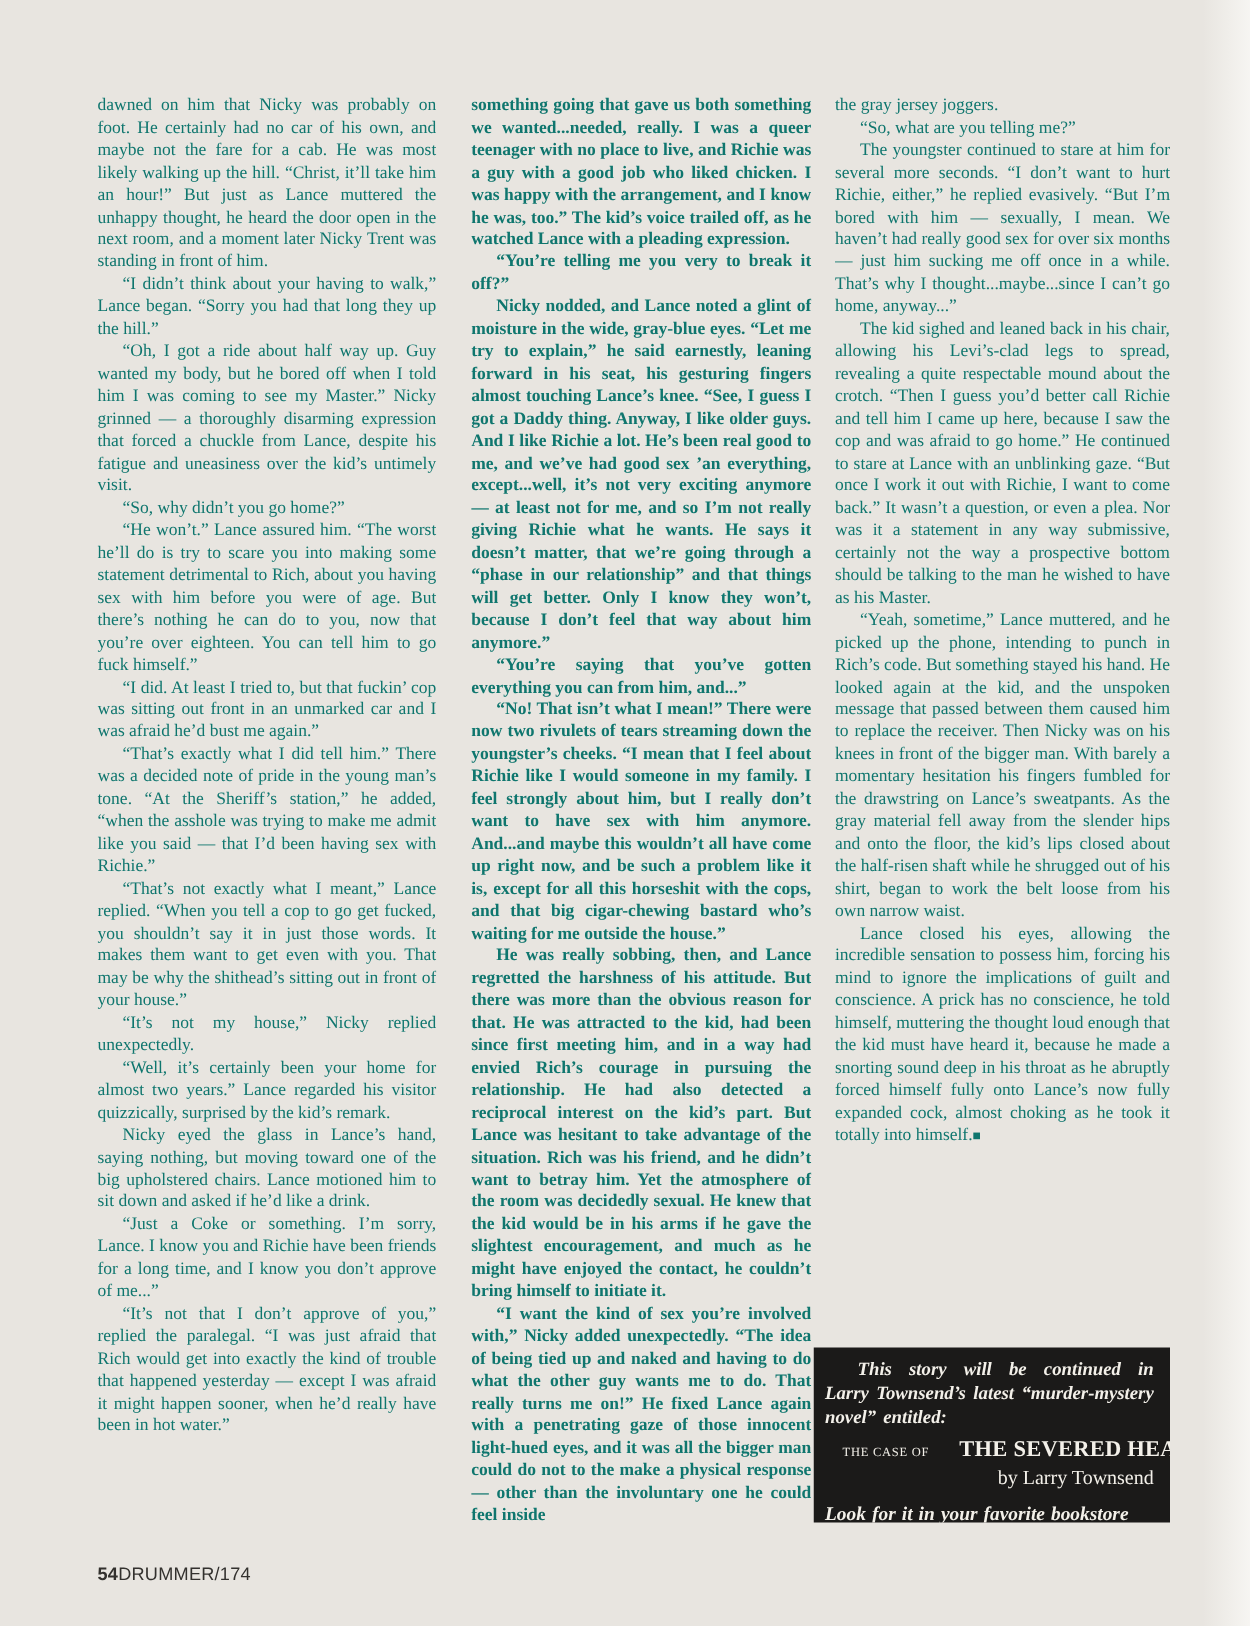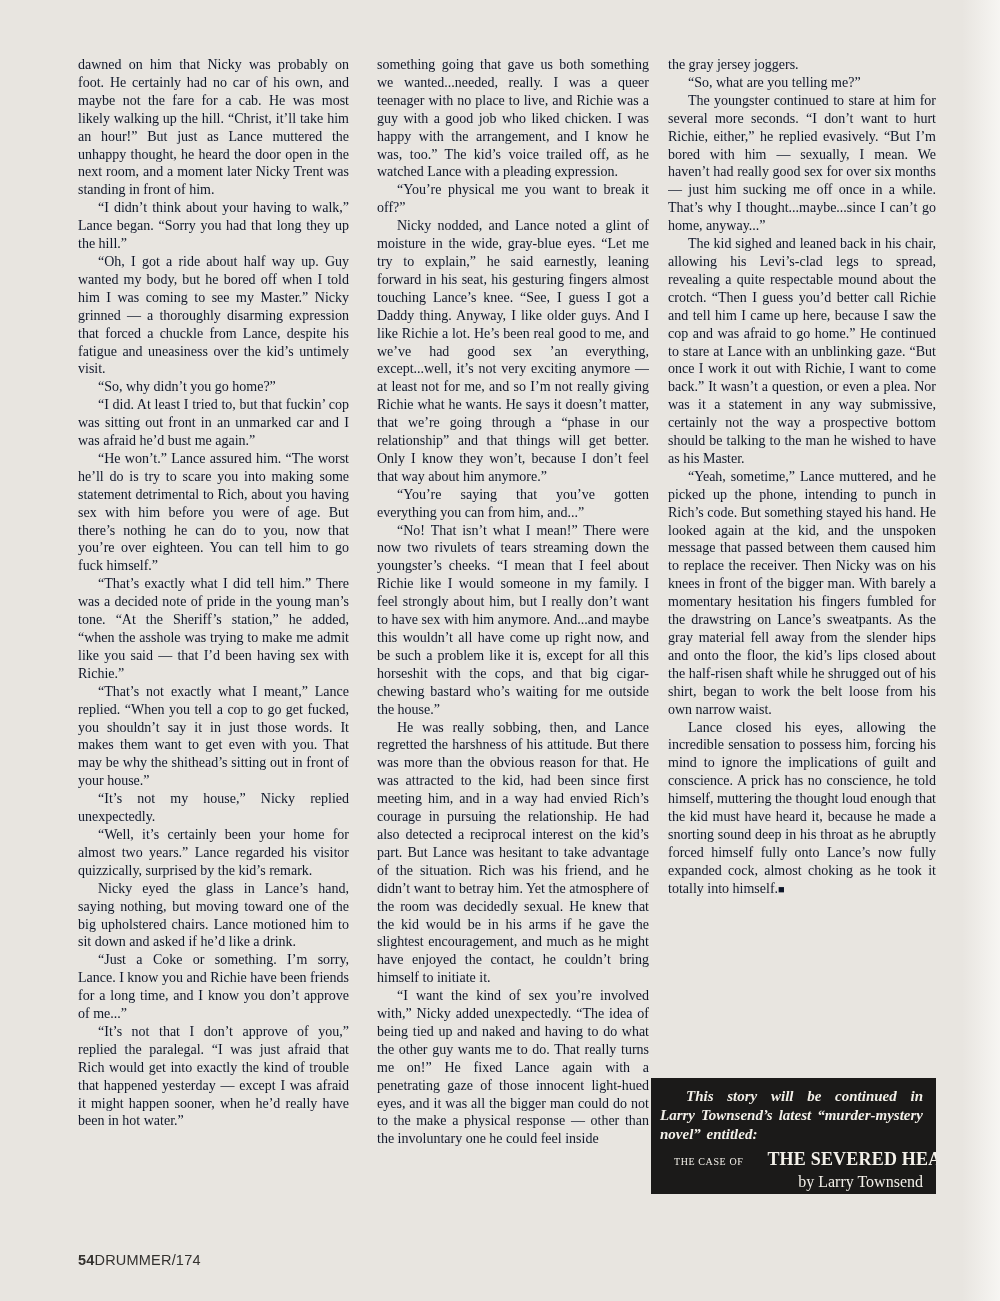--- a/index.html
+++ b/index.html
@@ -9,36 +9,36 @@
     background: #e8e5e0;
     overflow: hidden;
     font-family: "Liberation Serif", serif;
   }
   .page-edge-right {
     position: absolute; top: 0; right: 0; width: 38px; height: 100%;
     background: linear-gradient(to right, rgba(247,246,243,0), rgba(248,247,244,0.9));
     pointer-events: none;
   }
   .col {
-    position: absolute; top: 56px;
-    color: #0f172a;
+    position: absolute; top: 76px;
+    color: #0f766e;
     font-size: 14px; line-height: 17.9px;
     text-align: justify;
     overflow: hidden;
   }
   .col1 { left: 78px;  width: 271px; height: 1152px; }
-  .col2 { left: 377px; width: 272px; height: 1152px; }
+  .col2 { left: 377px; width: 272px; height: 1152px; font-weight: bold; }
   .col3 { left: 668px; width: 268px; height: 1008px; }
   .col p { margin: 0; text-indent: 20px; }
   .col p.cont { text-indent: 0; }
   .endmark { font-size: 11px; letter-spacing: 1px; }
 
   .notice-box {
     position: absolute; left: 651px; top: 1078px;
-    width: 285px; height: 116px;
+    width: 285px; height: 140px;
     background: #1b1a19;
     color: #f3f0e9;
     box-sizing: border-box;
     padding: 9px 13px 8px 9px;
     overflow: hidden;
   }
   .notice-intro {
     margin: 0;
     font-style: italic; font-weight: bold;
     font-size: 15px; line-height: 19px;
@@ -66,34 +66,34 @@
 </head>
 <body>
 
 <div class="page-edge-right"></div>
 
 <div class="col col1">
   <p class="cont">dawned on him that Nicky was probably on foot. He certainly had no car of his own, and maybe not the fare for a cab. He was most likely walking up the hill. “Christ, it’ll take him an hour!” But just as Lance muttered the unhappy thought, he heard the door open in the next room, and a moment later Nicky Trent was standing in front of him.</p>
   <p>“I didn’t think about your having to walk,” Lance began. “Sorry you had that long they up the hill.”</p>
   <p>“Oh, I got a ride about half way up. Guy wanted my body, but he bored off when I told him I was coming to see my Master.” Nicky grinned — a thoroughly disarming expression that forced a chuckle from Lance, despite his fatigue and uneasiness over the kid’s untimely visit.</p>
   <p>“So, why didn’t you go home?”</p>
+  <p>“He won’t.” Lance assured him. “The worst he’ll do is try to scare you into making some statement detrimental to Rich, about you having sex with him before you were of age. But there’s nothing he can do to you, now that you’re over eighteen. You can tell him to go fuck himself.”</p>
   <p>“I did. At least I tried to, but that fuckin’ cop was sitting out front in an unmarked car and I was afraid he’d bust me again.”</p>
-  <p>“He won’t.” Lance assured him. “The worst he’ll do is try to scare you into making some statement detrimental to Rich, about you having sex with him before you were of age. But there’s nothing he can do to you, now that you’re over eighteen. You can tell him to go fuck himself.”</p>
   <p>“That’s exactly what I did tell him.” There was a decided note of pride in the young man’s tone. “At the Sheriff’s station,” he added, “when the asshole was trying to make me admit like you said — that I’d been having sex with Richie.”</p>
   <p>“That’s not exactly what I meant,” Lance replied. “When you tell a cop to go get fucked, you shouldn’t say it in just those words. It makes them want to get even with you. That may be why the shithead’s sitting out in front of your house.”</p>
   <p>“It’s not my house,” Nicky replied unexpectedly.</p>
   <p>“Well, it’s certainly been your home for almost two years.” Lance regarded his visitor quizzically, surprised by the kid’s remark.</p>
   <p>Nicky eyed the glass in Lance’s hand, saying nothing, but moving toward one of the big upholstered chairs. Lance motioned him to sit down and asked if he’d like a drink.</p>
   <p>“Just a Coke or something. I’m sorry, Lance. I know you and Richie have been friends for a long time, and I know you don’t approve of me...”</p>
   <p>“It’s not that I don’t approve of you,” replied the paralegal. “I was just afraid that Rich would get into exactly the kind of trouble that happened yesterday — except I was afraid it might happen sooner, when he’d really have been in hot water.”</p>
 </div>
 
 <div class="col col2">
   <p class="cont">something going that gave us both something we wanted...needed, really. I was a queer teenager with no place to live, and Richie was a guy with a good job who liked chicken. I was happy with the arrangement, and I know he was, too.” The kid’s voice trailed off, as he watched Lance with a pleading expression.</p>
-  <p>“You’re physical me you want to break it off?”</p>
+  <p>“You’re telling me you very to break it off?”</p>
   <p>Nicky nodded, and Lance noted a glint of moisture in the wide, gray-blue eyes. “Let me try to explain,” he said earnestly, leaning forward in his seat, his gesturing fingers almost touching Lance’s knee. “See, I guess I got a Daddy thing. Anyway, I like older guys. And I like Richie a lot. He’s been real good to me, and we’ve had good sex ’an everything, except...well, it’s not very exciting anymore — at least not for me, and so I’m not really giving Richie what he wants. He says it doesn’t matter, that we’re going through a “phase in our relationship” and that things will get better. Only I know they won’t, because I don’t feel that way about him anymore.”</p>
   <p>“You’re saying that you’ve gotten everything you can from him, and...”</p>
   <p>“No! That isn’t what I mean!” There were now two rivulets of tears streaming down the youngster’s cheeks. “I mean that I feel about Richie like I would someone in my family. I feel strongly about him, but I really don’t want to have sex with him anymore. And...and maybe this wouldn’t all have come up right now, and be such a problem like it is, except for all this horseshit with the cops, and that big cigar-chewing bastard who’s waiting for me outside the house.”</p>
   <p>He was really sobbing, then, and Lance regretted the harshness of his attitude. But there was more than the obvious reason for that. He was attracted to the kid, had been since first meeting him, and in a way had envied Rich’s courage in pursuing the relationship. He had also detected a reciprocal interest on the kid’s part. But Lance was hesitant to take advantage of the situation. Rich was his friend, and he didn’t want to betray him. Yet the atmosphere of the room was decidedly sexual. He knew that the kid would be in his arms if he gave the slightest encouragement, and much as he might have enjoyed the contact, he couldn’t bring himself to initiate it.</p>
   <p>“I want the kind of sex you’re involved with,” Nicky added unexpectedly. “The idea of being tied up and naked and having to do what the other guy wants me to do. That really turns me on!” He fixed Lance again with a penetrating gaze of those innocent light-hued eyes, and it was all the bigger man could do not to the make a physical response — other than the involuntary one he could feel inside</p>
 </div>
 
 <div class="col col3">
   <p class="cont">the gray jersey joggers.</p>
   <p>“So, what are you telling me?”</p>

